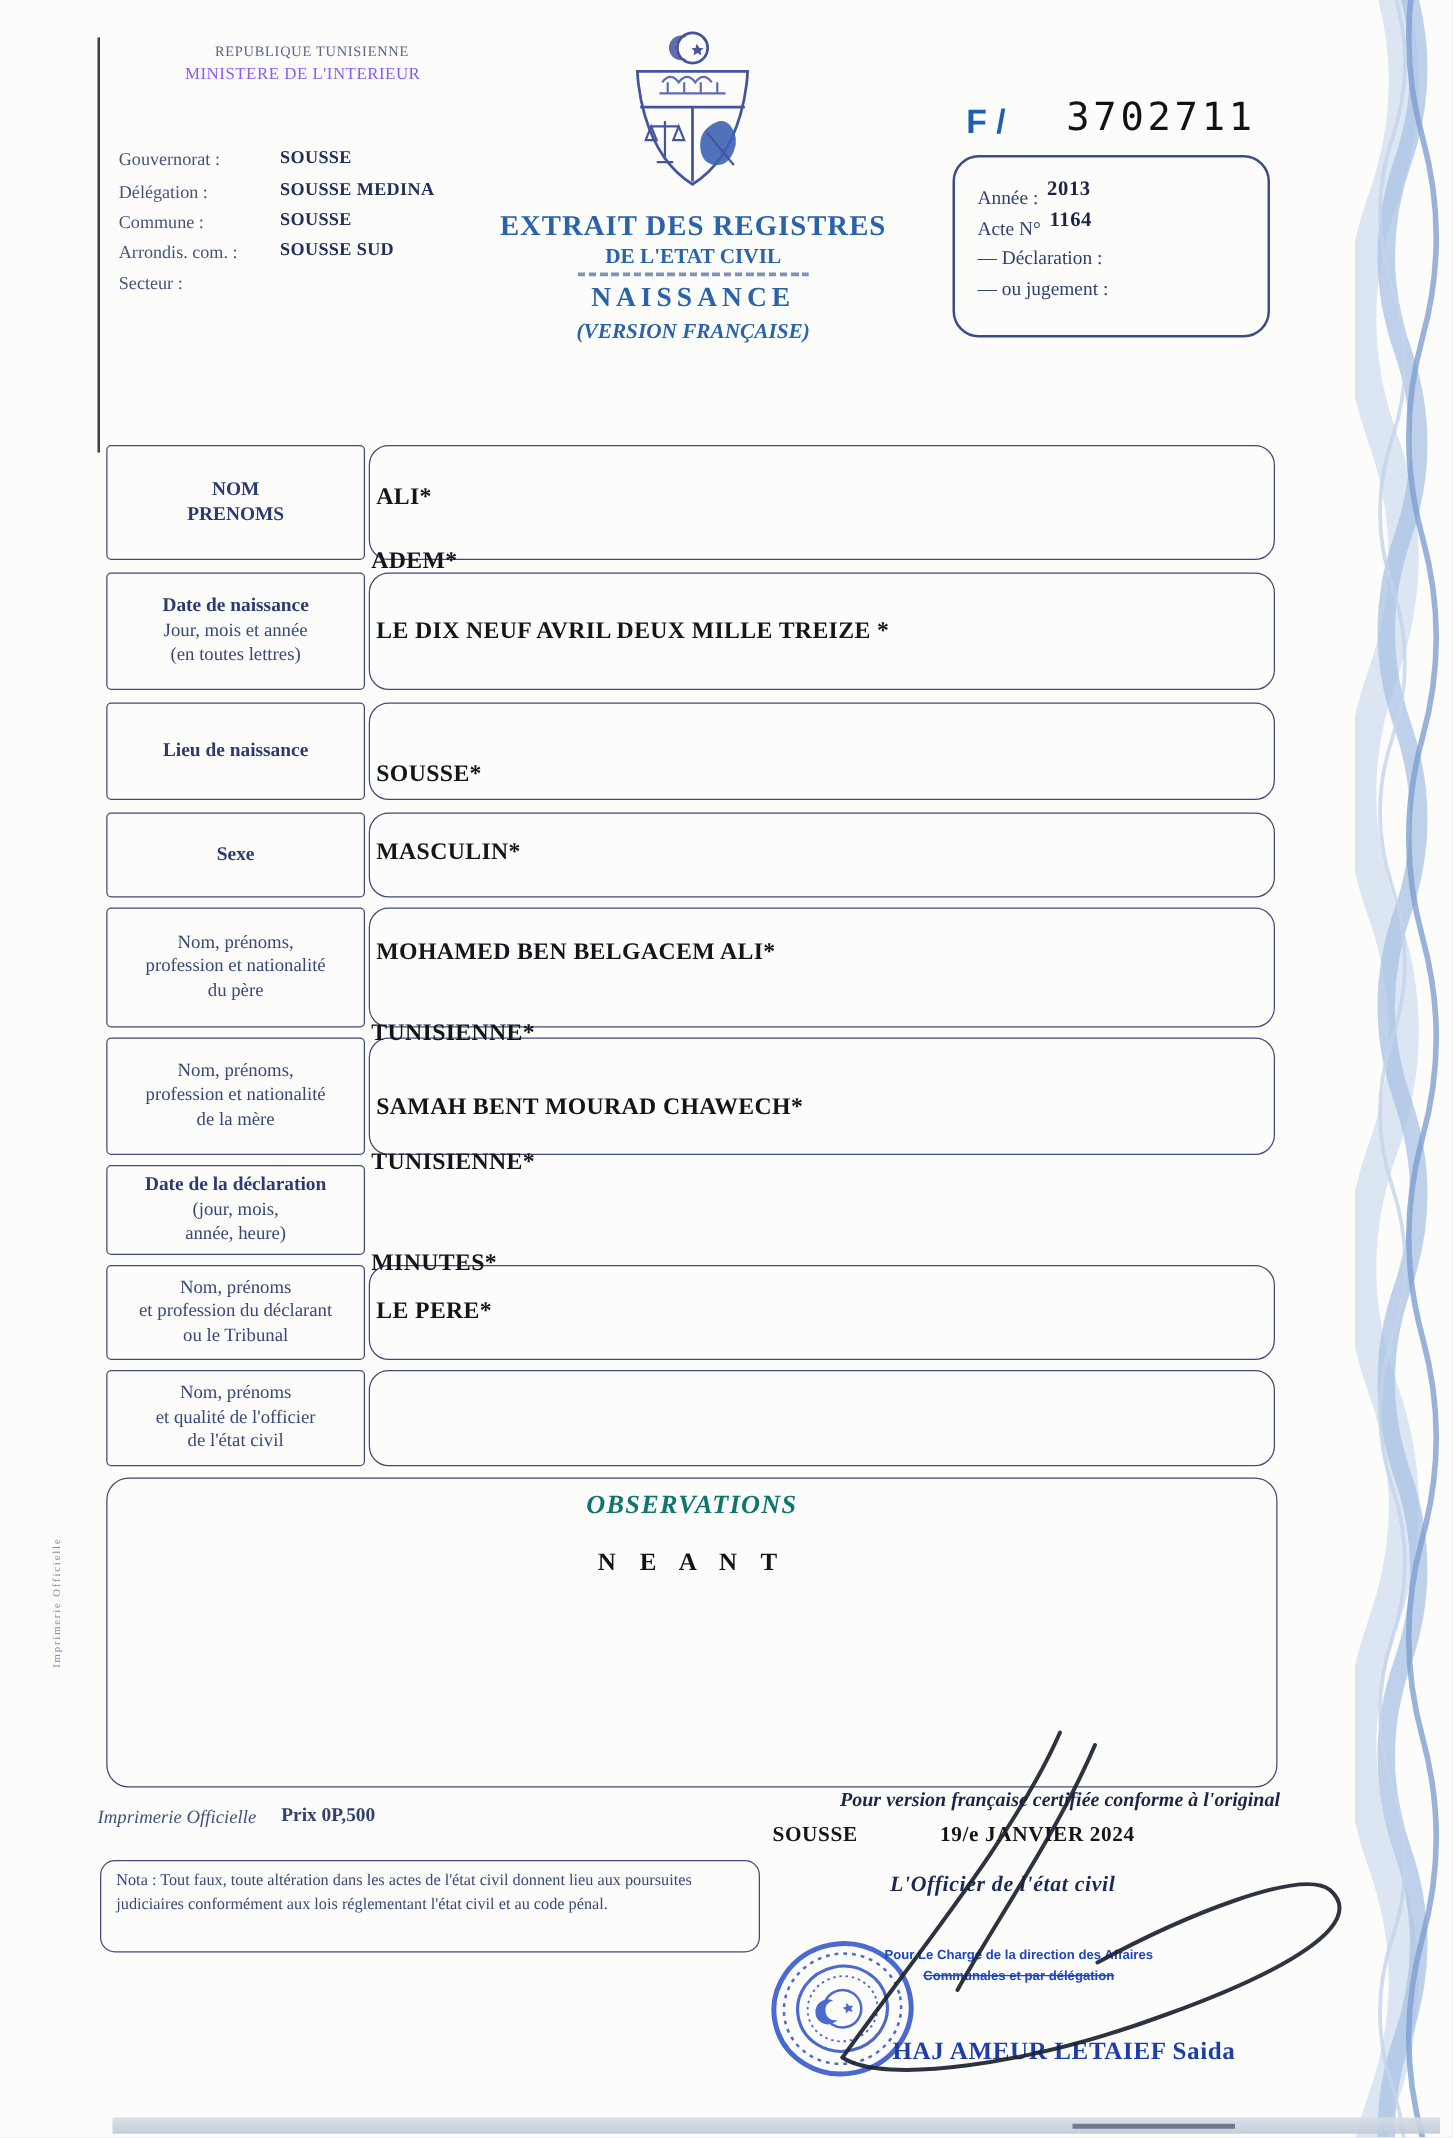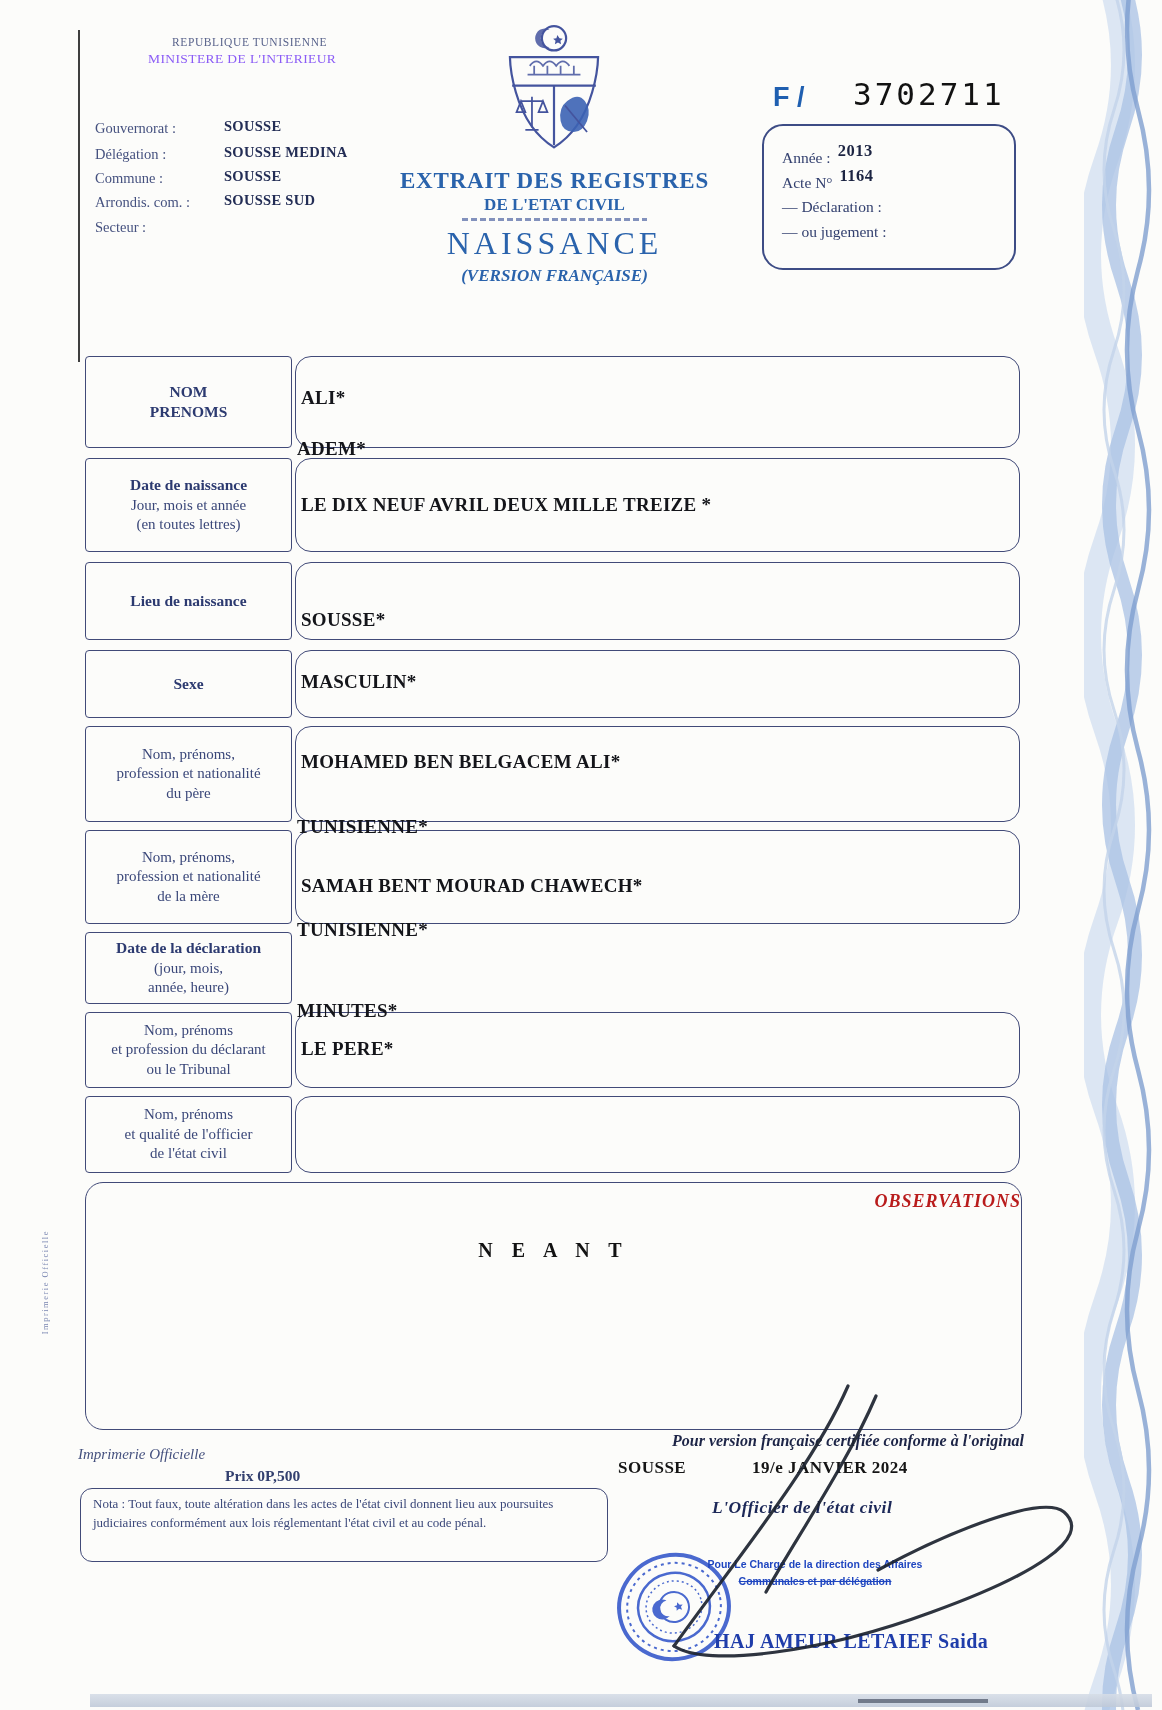--- a/index.html
+++ b/index.html
@@ -8,44 +8,44 @@
   .abs{position:absolute;}
   
   .republic{left:172px;top:36px;font-size:11.5px;letter-spacing:.6px;color:#3c4878;opacity:.85;}
   .ministry{left:148px;top:51px;font-size:13.5px;font-weight:400;letter-spacing:.4px;color:#8b5cf6;}
   .admin-label{left:95px;font-size:14.5px;color:#45517f;}
   .admin-value{left:224px;font-size:14.5px;font-weight:700;color:#232d55;letter-spacing:.3px;}
   .title-block{left:382px;top:168px;width:345px;text-align:center;color:#2a63ac;}
   .t1{font-size:23px;font-weight:700;letter-spacing:.8px;}
   .t2{font-size:17px;font-weight:700;margin-top:1px;}
   .t-deco{width:185px;height:3px;margin:3px auto 2px auto;background:repeating-linear-gradient(90deg,#5a6ea8 0 6px,transparent 6px 9px);opacity:.75;}
-  .t3{font-size:32px;font-weight:400;letter-spacing:4px;margin-top:4px;}
+  .t3{font-size:22px;font-weight:700;letter-spacing:4px;margin-top:4px;}
   .t4{font-size:17px;font-weight:700;font-style:italic;margin-top:4px;}
   .serial-prefix{left:773px;top:82px;font-family:"Liberation Sans",sans-serif;font-size:27px;color:#1f5fb0;font-weight:600;}
   .serial-number{left:853px;top:76px;font-family:"DejaVu Sans Mono",monospace;font-size:31px;color:#121212;letter-spacing:3px;}
   .acte-box{left:762px;top:124px;width:250px;height:142px;border:2.2px solid #3d4c85;border-radius:21px;}
   .acte-line{position:absolute;left:18px;font-size:15.5px;color:#33406f;white-space:nowrap;}
   .acte-val{display:inline-block;transform:translateY(-7px);font-weight:700;font-size:16.5px;color:#1c2442;margin-left:7px;letter-spacing:.5px;}
   .left-rule{left:78px;top:30px;width:2px;height:332px;background:#1c1c1c;opacity:.85;}
   
   .row{position:absolute;left:85px;width:935px;}
   .label-box{position:absolute;left:0;top:0;bottom:0;width:205px;border:1.7px solid #414a78;border-radius:4px;
              display:flex;flex-direction:column;justify-content:center;align-items:center;text-align:center;}
   .lbl{font-size:15.5px;font-weight:700;color:#2c3a70;white-space:pre-line;line-height:1.3;}
   .sub{font-size:15px;color:#3a4779;white-space:pre-line;line-height:1.3;}
   .value-box{position:absolute;left:210px;right:0;top:0;bottom:0;border:1.7px solid #414a78;border-radius:16px;}
   .val{position:absolute;left:5px;right:4px;font-size:19px;font-weight:700;color:#14151a;letter-spacing:.3px;white-space:nowrap;}
   .overflow{position:absolute;left:212px;font-size:19px;font-weight:700;color:#14151a;letter-spacing:.3px;z-index:3;}
   
   .obs-box{left:85px;top:1182px;width:935px;height:246px;border:1.8px solid #414a78;border-radius:18px;}
-  .obs-title{position:absolute;left:0;right:0;top:8px;text-align:right;font-size:18px;font-weight:700;font-style:italic;color:#b91c1c;letter-spacing:1px;}
+  .obs-title{position:absolute;left:0;right:0;top:8px;text-align:center;font-size:21px;font-weight:700;font-style:italic;color:#0f766e;letter-spacing:1px;}
   .obs-value{position:absolute;left:0;right:0;top:56px;text-align:center;font-size:20px;font-weight:700;color:#121212;letter-spacing:7px;}
   
   .imprimerie{left:78px;top:1446px;font-size:15px;font-style:italic;color:#44507e;}
-  .prix{left:225px;top:1444px;font-size:15.5px;font-weight:700;color:#33406f;margin-top:23px;}
+  .prix{left:225px;top:1444px;font-size:15.5px;font-weight:700;color:#33406f;}
   .nota-box{left:80px;top:1488px;width:528px;height:74px;border:1.8px solid #414a78;border-radius:12px;padding:6px 12px;box-sizing:border-box;
             font-size:13px;color:#3a4779;line-height:1.45;}
   .cert-line{left:600px;top:1432px;width:424px;text-align:right;font-size:16px;font-style:italic;font-weight:600;color:#1d2547;}
   .city{left:618px;top:1458px;font-size:17px;font-weight:700;color:#151515;letter-spacing:.5px;}
   .date{left:752px;top:1458px;font-size:17px;font-weight:700;color:#151515;letter-spacing:.5px;}
   .officer-title{left:712px;top:1497px;font-size:17.5px;font-weight:700;font-style:italic;color:#1c2858;letter-spacing:.5px;}
   .delegation{left:690px;top:1556px;width:250px;text-align:center;font-family:"Liberation Sans",sans-serif;
               font-size:10.5px;font-weight:700;color:#1f46c0;line-height:1.6;}
   .delegation .strike{text-decoration:line-through;}
   .officer-name{left:714px;top:1630px;font-size:20px;font-weight:700;color:#1f3daa;letter-spacing:.5px;}

